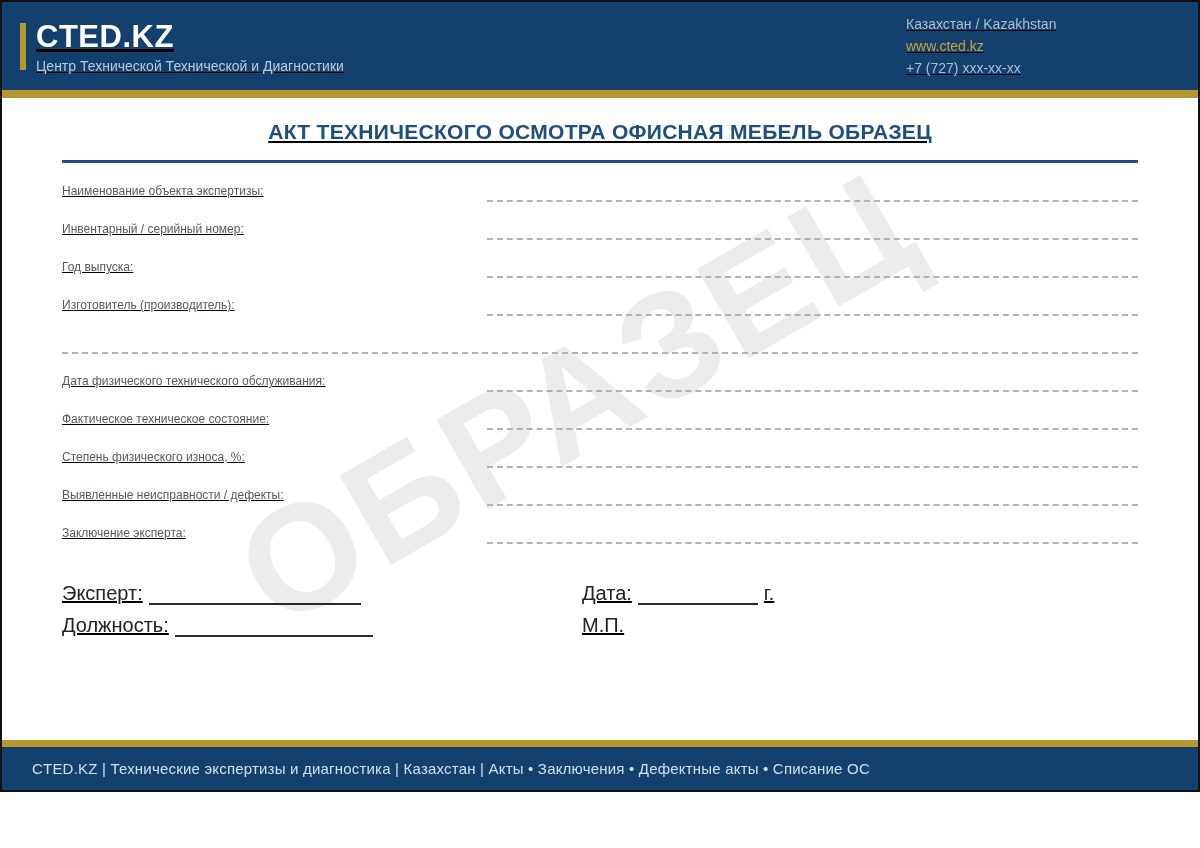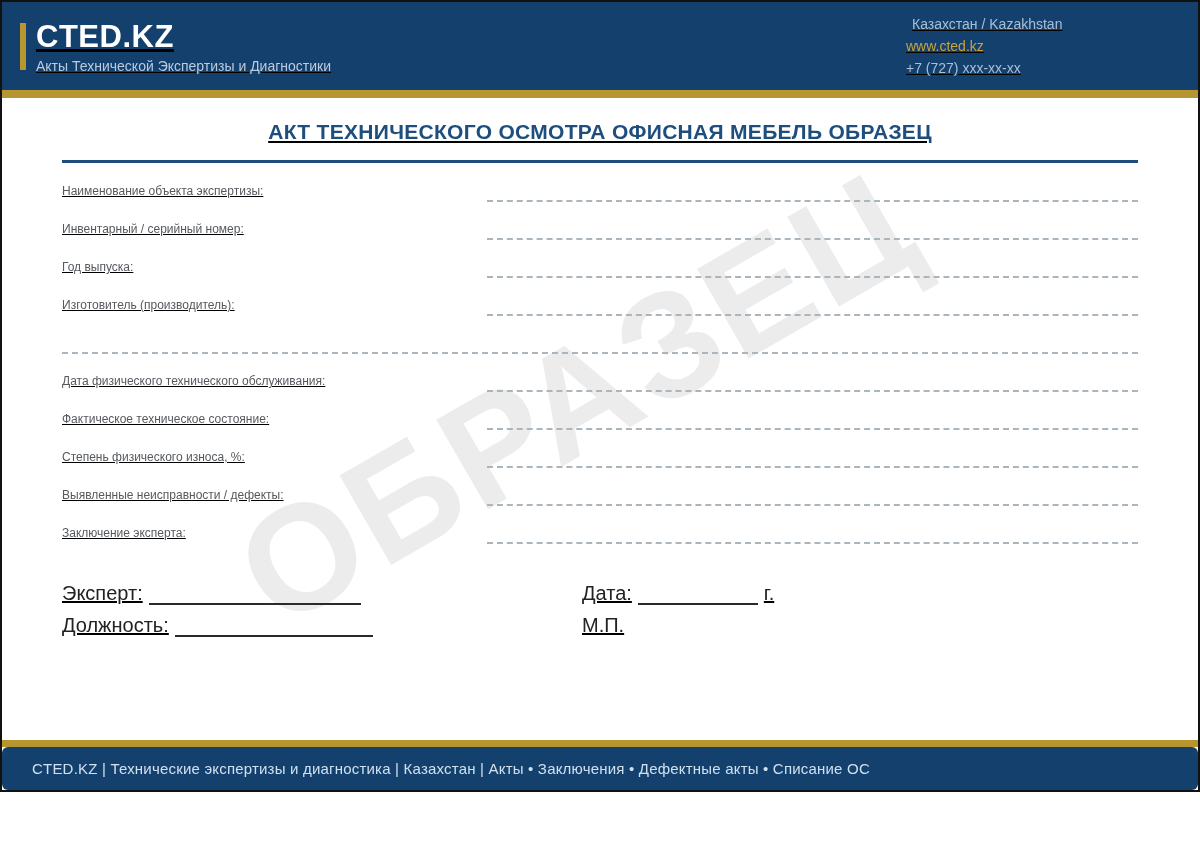--- a/index.html
+++ b/index.html
@@ -44,21 +44,21 @@
     color: #b9cbdf;
     font-size: 14px;
     margin-top: 3px;
   }
   .header-contacts {
     text-align: left;
     font-size: 14px;
     line-height: 22px;
     width: 262px;
   }
-  .contact-country { color: #a9bfd6; margin-left: 6px; }
+  .contact-country { color: #a9bfd6; }
   .contact-site { color: #c9a23a; cursor: pointer; }
   .contact-phone { color: #a9bfd6; }
 
   .gold-divider { height: 8px; background: #b8962f; }
 
   
   .doc { position: relative; }
   .watermark {
     position: absolute;
     left: 50%;
@@ -129,35 +129,34 @@
 
   
   .footer { position: absolute; left: 0; right: 0; bottom: 0; }
   .footer-stripe { height: 7px; background: #b8962f; }
   .footer-bar {
     height: 43px;
     background: #14406e;
     display: flex;
     align-items: center;
     padding-left: 30px;
-    border-radius: 6px;
   }
   .footer-text { color: #cfe0ee; font-size: 15px; letter-spacing: 0.2px; }
 </style>
 </head>
 <body>
 
 <div class="page">
 
   <div class="header">
     <div class="brand">
       <div class="brand-bar"></div>
       <div class="brand-text">
         <div class="brand-title">CTED.KZ</div>
-        <div class="brand-subtitle">Акты Технической Экспертизы и Диагностики</div>
+        <div class="brand-subtitle">Центр Технической Технической и Диагностики</div>
       </div>
     </div>
     <div class="header-contacts">
       <div class="contact-country">Казахстан / Kazakhstan</div>
       <div class="contact-site">www.cted.kz</div>
       <div class="contact-phone">+7 (727) xxx-xx-xx</div>
     </div>
   </div>
   <div class="gold-divider"></div>
 

